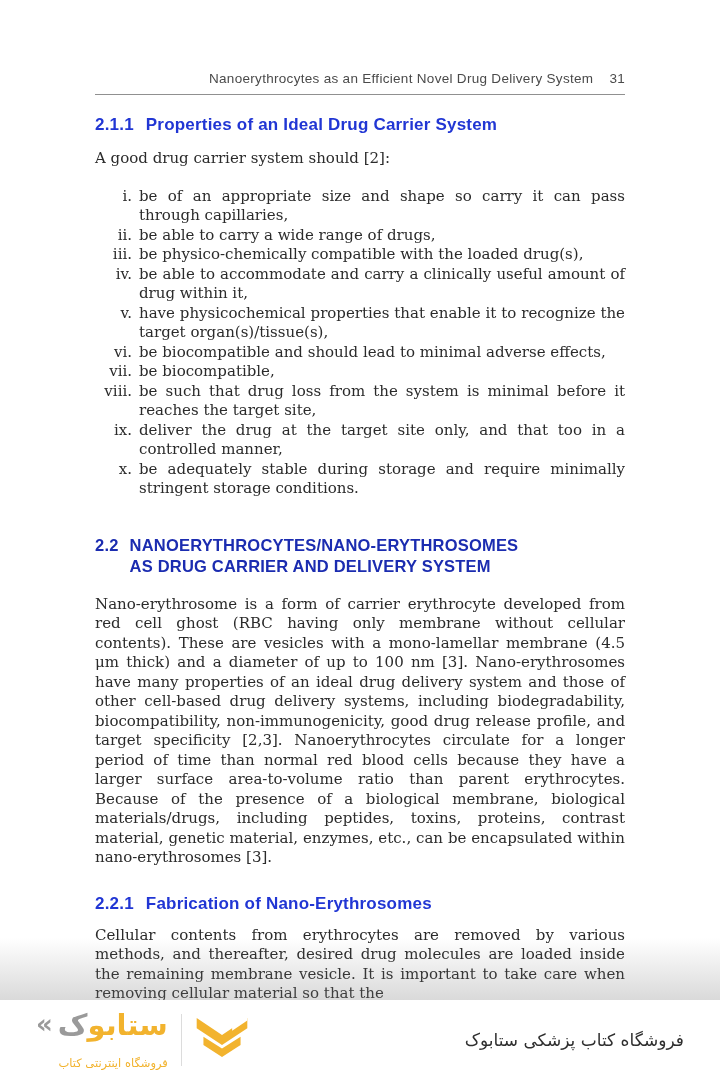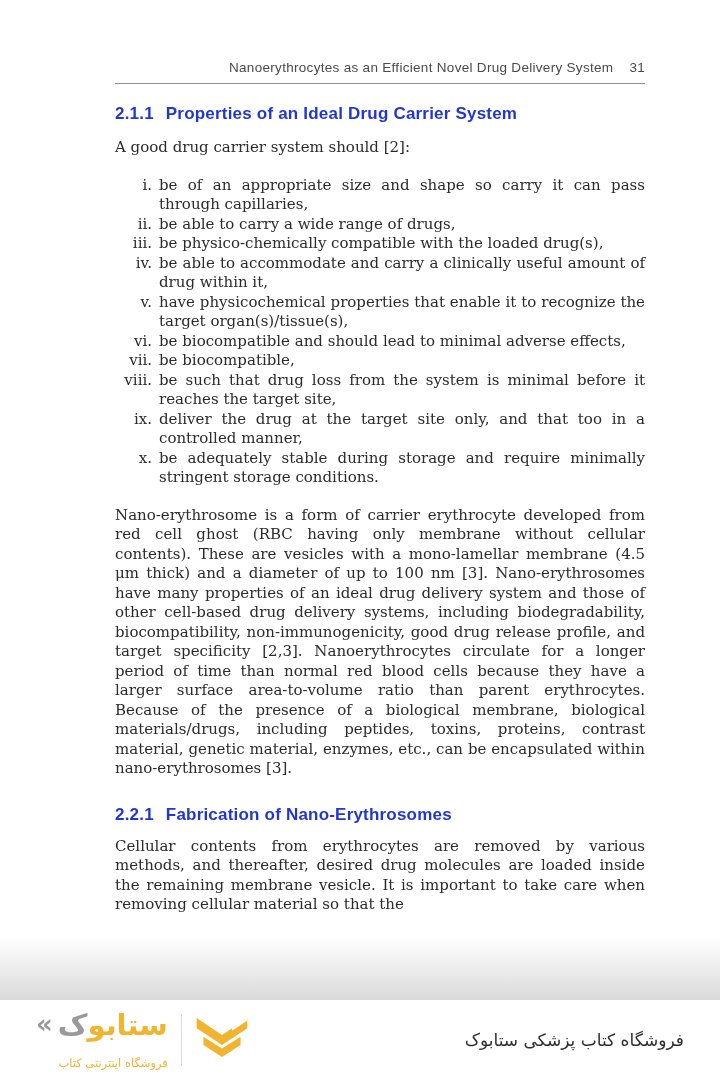--- a/index.html
+++ b/index.html
@@ -13,21 +13,21 @@
     --divider:#dcdcdc;
     --footer-text:#2f2f2f;
   }
   *{box-sizing:border-box;}
   html,body{margin:0;padding:0;}
   body{
     width:720px;height:1080px;overflow:hidden;background:#ffffff;
     font-family:"DejaVu Serif", serif;color:var(--text);
   }
   .page{position:relative;width:720px;height:1080px;background:#fff;}
-  .content{position:absolute;left:95px;top:0;width:530px;margin-left:20px;}
+  .content{position:absolute;left:95px;top:11px;width:530px;}
 
   .running-head{
     margin-top:60px;display:flex;justify-content:flex-end;align-items:baseline;gap:16px;
     font-family:"Liberation Sans", sans-serif;font-size:13.5px;letter-spacing:0.3px;color:var(--muted);
   }
   .head-rule{border:0;border-top:1px solid var(--rule);margin:8px 0 0 0;height:0;}
 
   .h-sub{
     margin-top:20px;display:flex;gap:12px;align-items:baseline;
     font-family:"Liberation Sans", sans-serif;font-weight:bold;font-size:17px;color:var(--heading-blue);
@@ -148,20 +148,25 @@
         <div class="li-row">
           <span class="li-num">ix.</span>
           <div class="li-text">deliver the drug at the target site only, and that too in a controlled manner,</div>
         </div>
         <div class="li-row">
           <span class="li-num">x.</span>
           <div class="li-text">be adequately stable during storage and require minimally stringent storage conditions.</div>
         </div>
       </div>
 
+    <div class="h-section">
+      <span>2.2</span>
+      <span class="h-title">NANOERYTHROCYTES/NANO-ERYTHROSOMES
+AS DRUG CARRIER AND DELIVERY SYSTEM</span>
+    </div>
 
     <div class="body-text para para-22">Nano-erythrosome is a form of carrier erythrocyte developed from red cell ghost (RBC having only membrane without cellular contents). These are vesicles with a mono-lamellar membrane (4.5 μm thick) and a diameter of up to 100 nm [3]. Nano-erythrosomes have many properties of an ideal drug delivery system and those of other cell-based drug delivery systems, including biodegradability, biocompatibility, non-immunogenicity, good drug release profile, and target specificity [2,3]. Nanoerythrocytes circulate for a longer period of time than normal red blood cells because they have a larger surface area-to-volume ratio than parent erythrocytes. Because of the presence of a biological membrane, biological materials/drugs, including peptides, toxins, proteins, contrast material, genetic material, enzymes, etc., can be encapsulated within nano-erythrosomes [3].</div>
 
     <div class="h-sub h-221">
       <span>2.2.1</span>
       <span class="h-title">Fabrication of Nano-Erythrosomes</span>
     </div>
 
     <div class="body-text para para-221">Cellular contents from erythrocytes are removed by various methods, and thereafter, desired drug molecules are loaded inside the remaining membrane vesicle. It is important to take care when removing cellular material so that the</div>
   </div>

